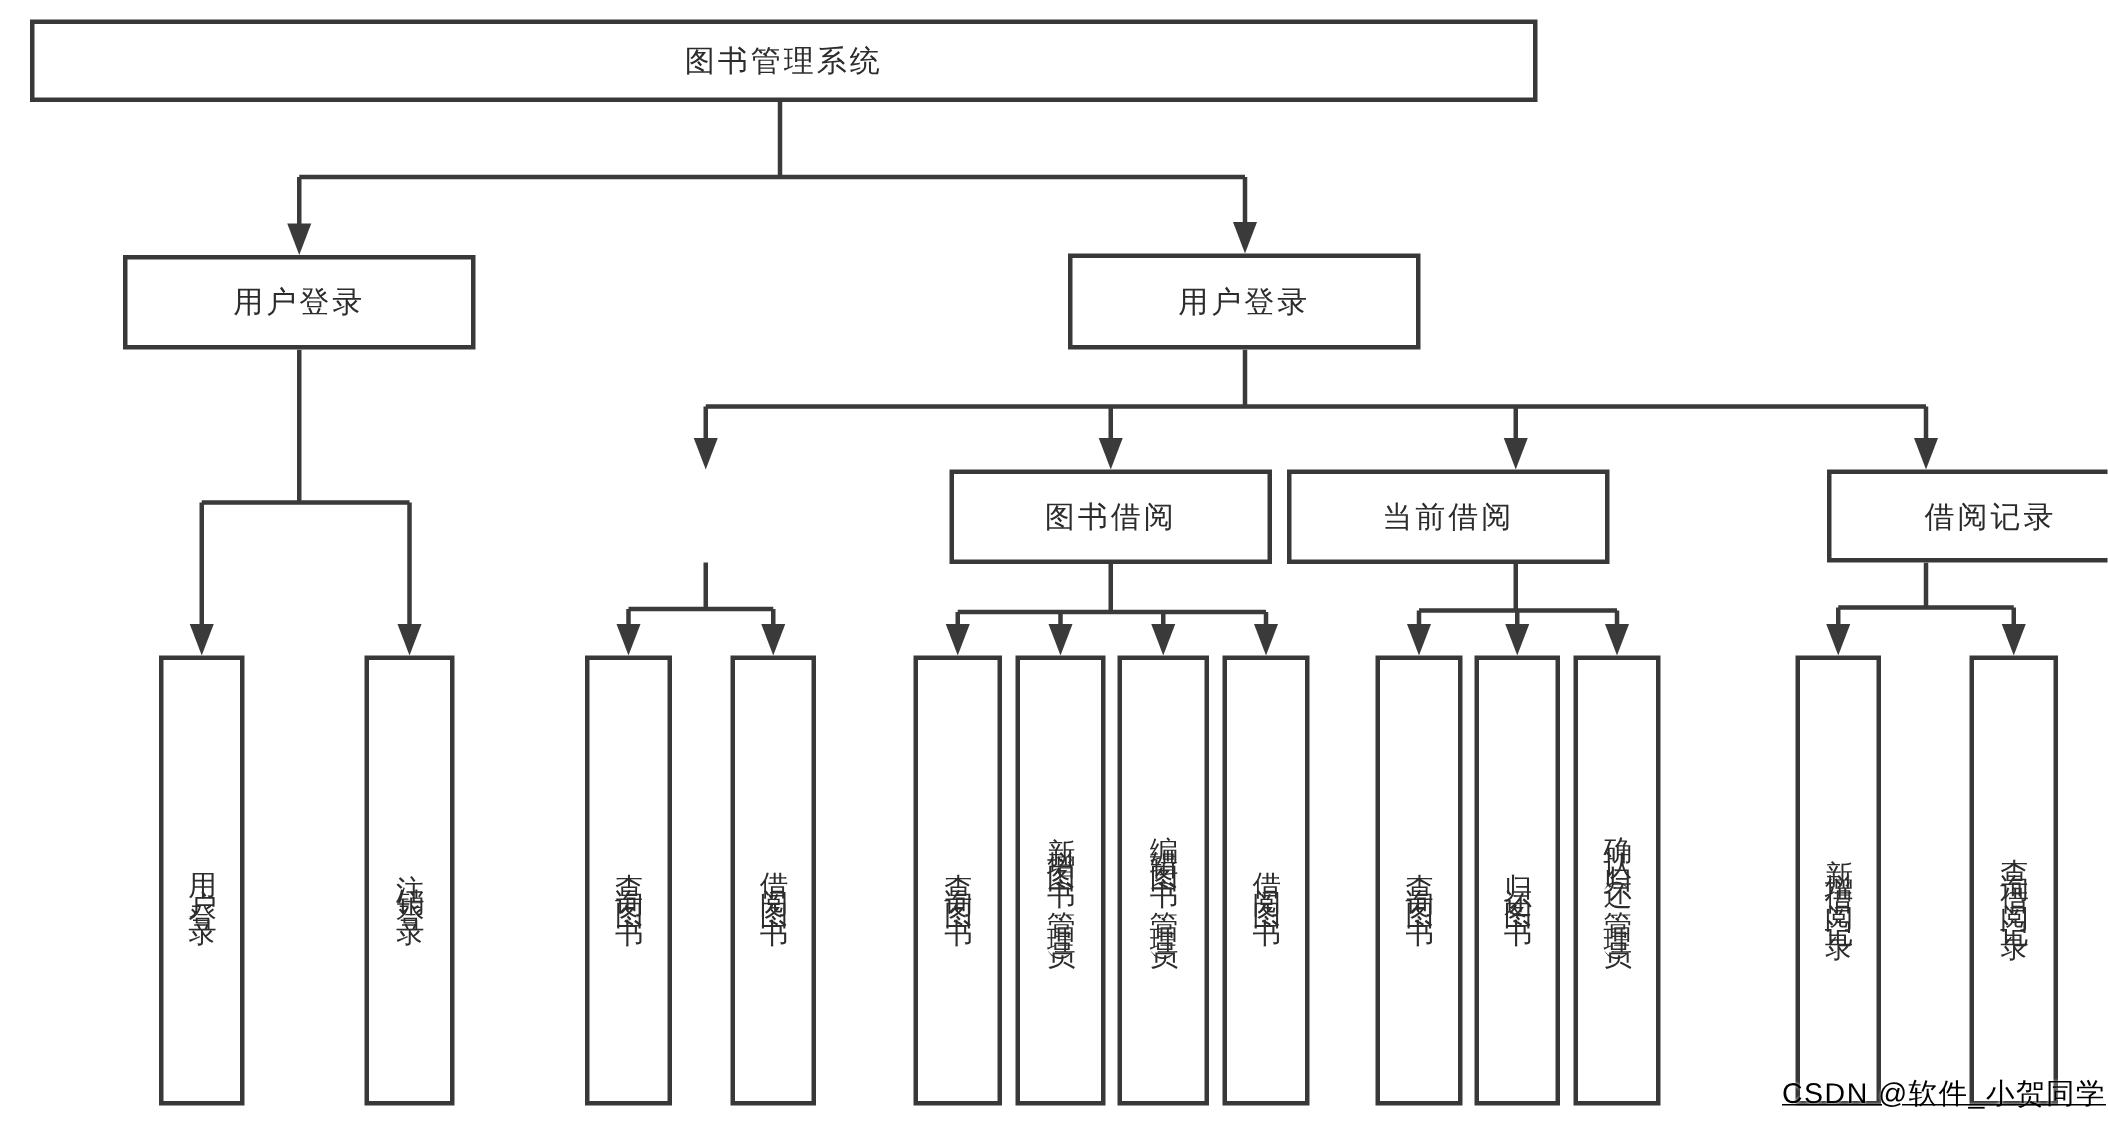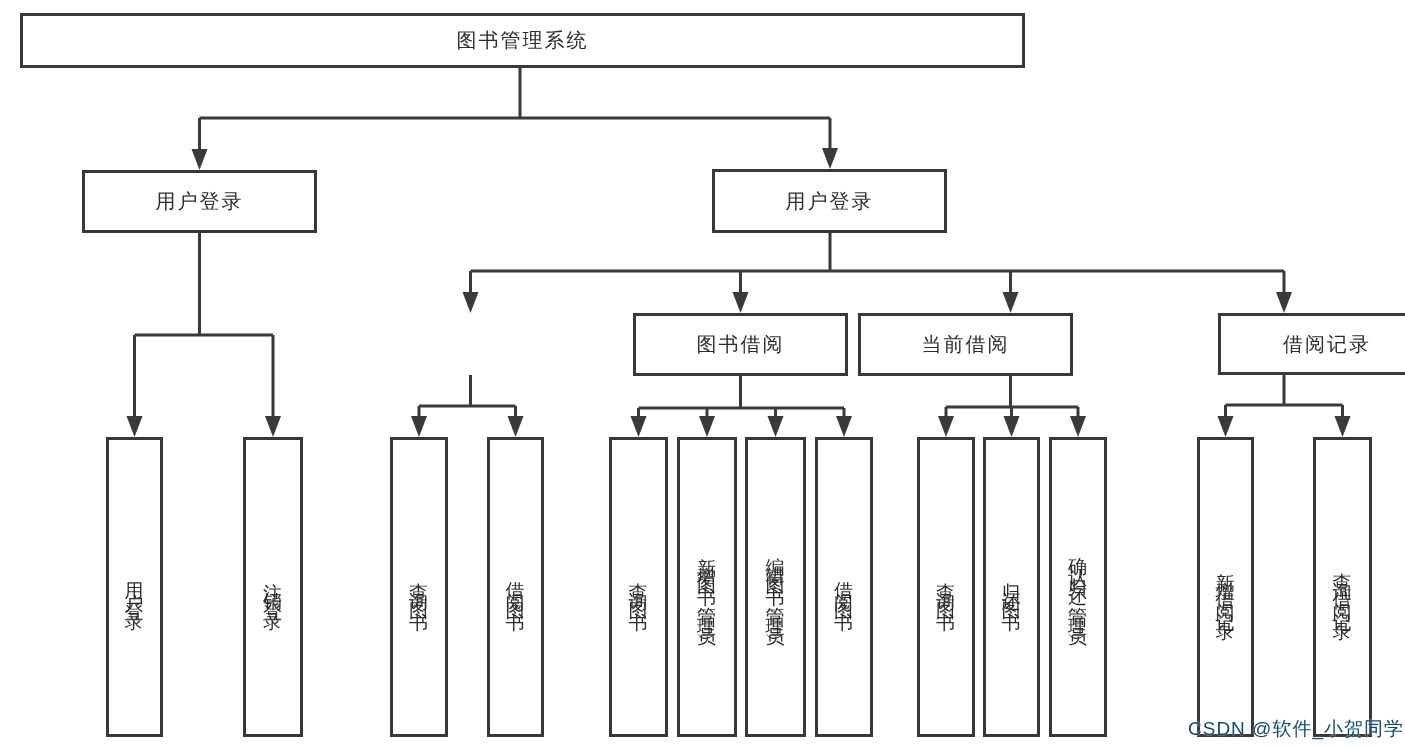--- a/index.html
+++ b/index.html
@@ -7,22 +7,22 @@
        font-family:"Liberation Sans","DejaVu Sans",sans-serif;}
   #stage{position:absolute;left:0;top:0;width:1405px;height:738px;padding-left:31px;}
   #wires{position:absolute;left:0;top:0;z-index:0;}
   .node{position:absolute;z-index:1;background:#ffffff;border:3px solid #383838;
         box-sizing:border-box;display:flex;align-items:center;justify-content:center;
         color:#2c2c2c;}
   .h-node{font-size:20px;letter-spacing:2px;}
   .v-node .vtxt{writing-mode:vertical-rl;text-orientation:mixed;font-size:19px;
         line-height:1;letter-spacing:10px;color:#2c2c2c;}
   .watermark{position:absolute;z-index:2;left:1188px;top:716px;font-size:19px;
-        color:#0c4a6e;letter-spacing:1px;white-space:nowrap;
-        text-shadow:0 0 2px #ffffff;}
+        color:#000000;letter-spacing:1px;white-space:nowrap;
+        text-shadow:0 0 2px #ffffff;text-decoration:underline;}
 </style>
 </head>
 <body>
 
 <div id="stage">
 
   <svg id="wires" width="1405" height="747" viewBox="0 0 1405 747">
     <g stroke="#3a3a3a" stroke-width="3" fill="none">
       <path d="M520 68 V118 M199.5 118 H830 M199.5 118 V153 M830 118 V152"></path>
       <path d="M199.5 233 V335 M134.5 335 H273 M134.5 335 V421 M273 335 V421"></path>

